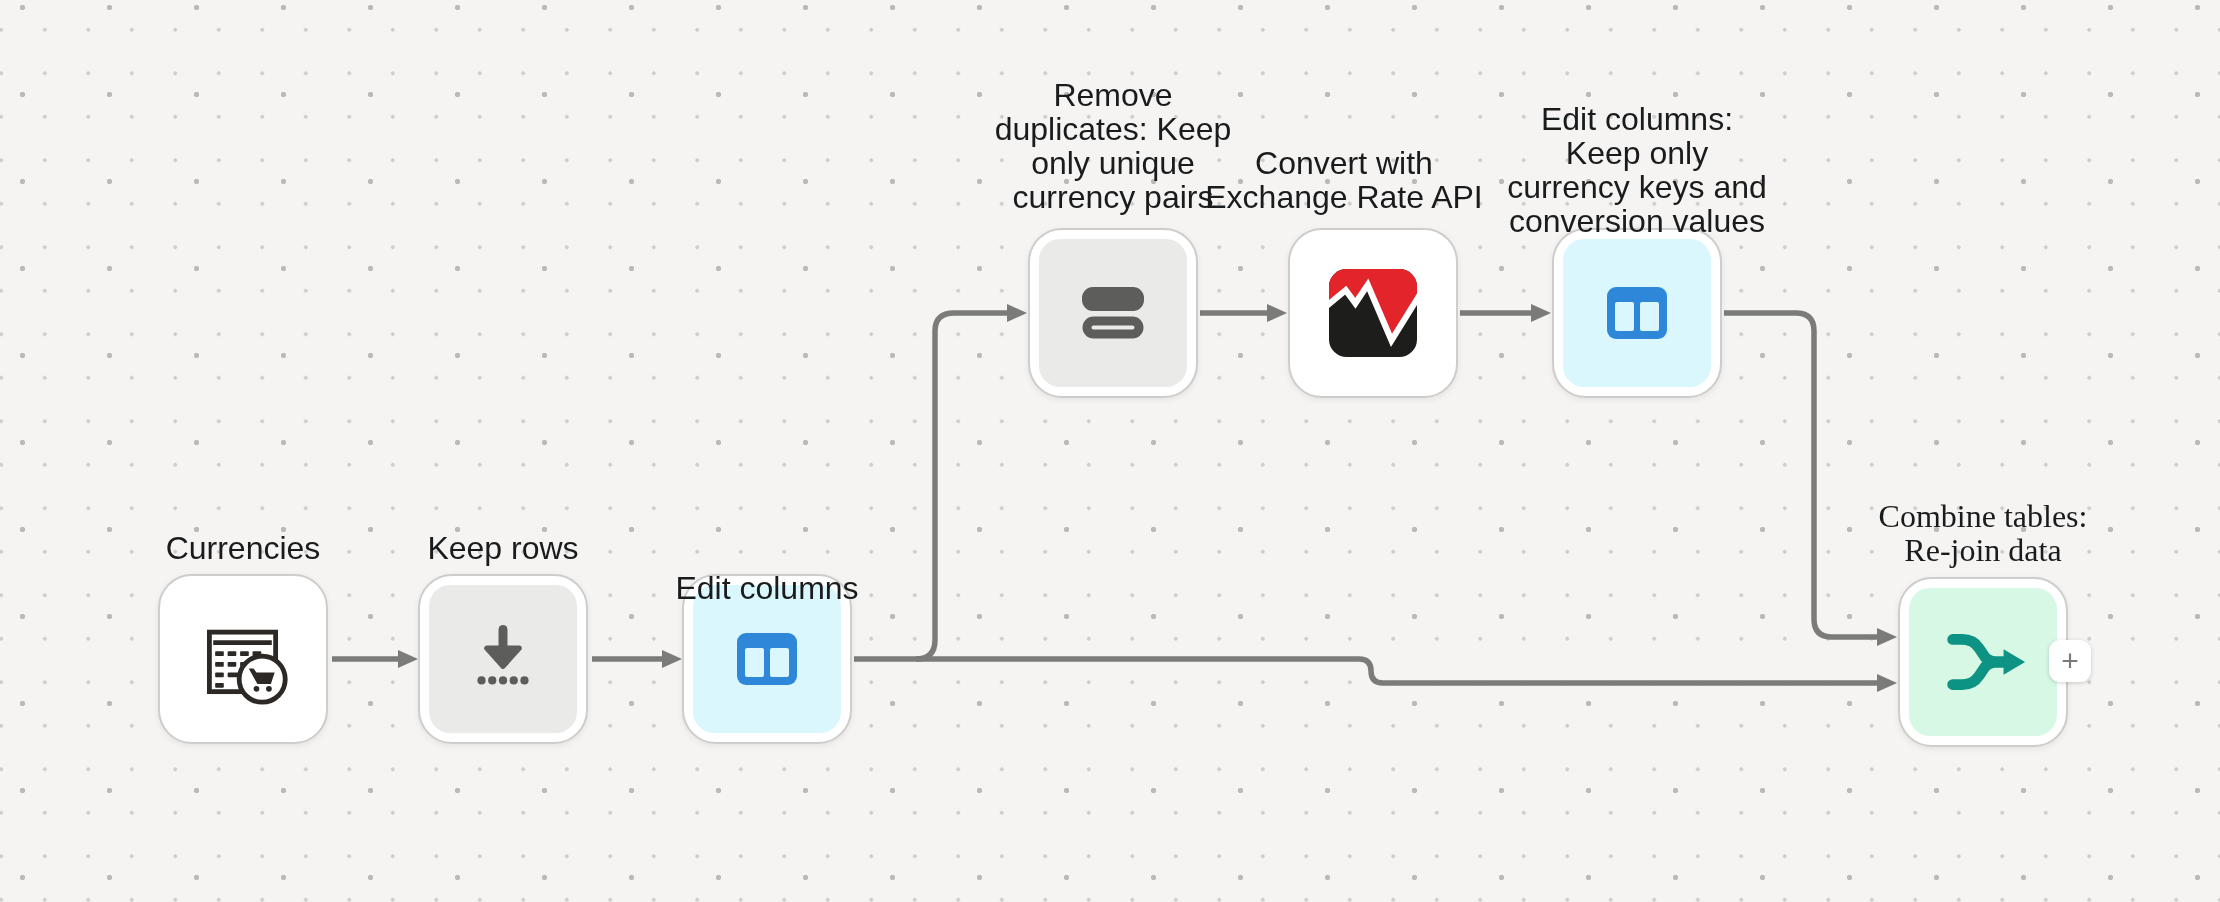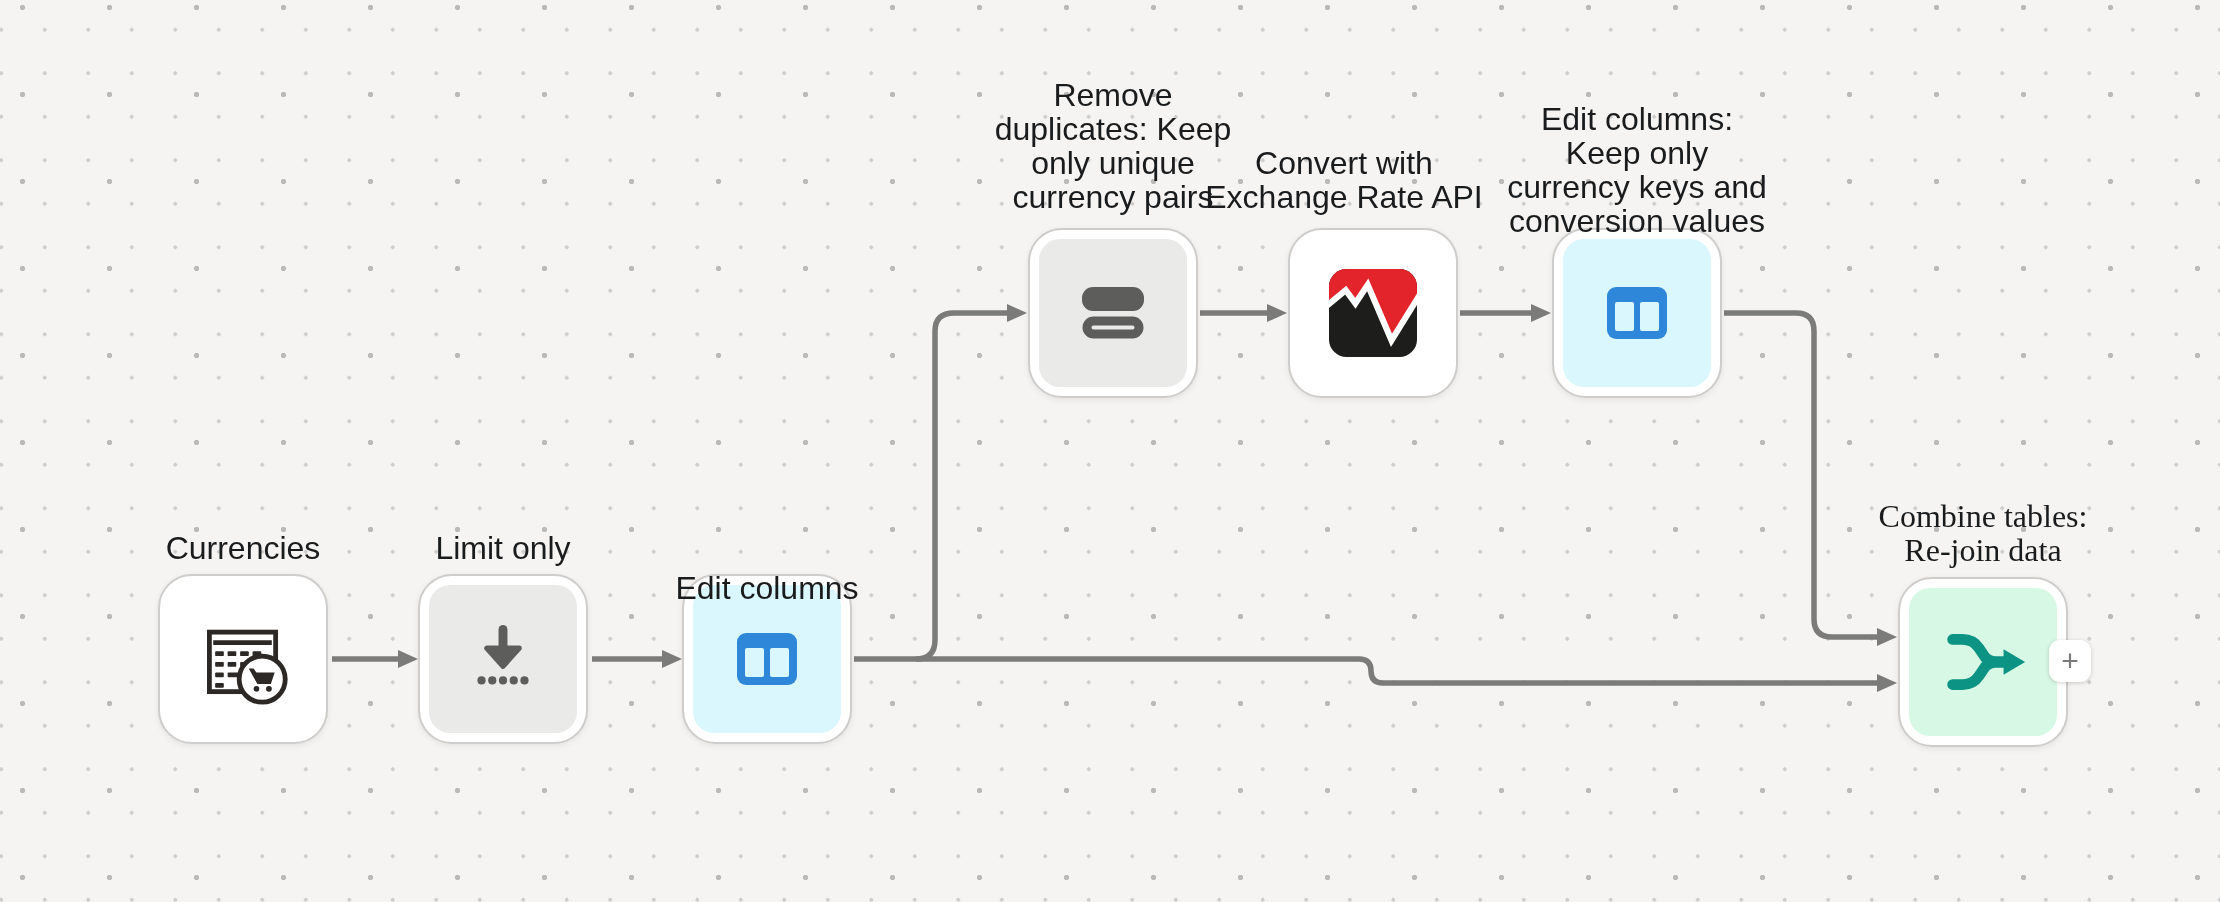--- a/index.html
+++ b/index.html
@@ -113,21 +113,21 @@
         <g fill="#5d5d5b">
           <circle cx="8" cy="62" r="4.6"></circle>
             <circle cx="20" cy="62" r="4.6"></circle>
             <circle cx="32" cy="62" r="4.6"></circle>
             <circle cx="44" cy="62" r="4.6"></circle>
             <circle cx="56" cy="62" r="4.6"></circle>
         </g>
       </svg>
     </div>
   </div>
-  <div class="node-label" style="left:503px;top:531px;">Limit only</div>
+  <div class="node-label" style="left:503px;top:531px;">Keep rows</div>
 
   <div class="node" style="left:682px;top:574px;">
     <div class="node-inner inner-cyan">
       <svg width="60" height="52" viewBox="0 0 60 52">
         <rect x="0" y="0" width="60" height="52" rx="9" fill="#2e87d9"></rect>
         <rect x="8" y="15" width="19" height="29" rx="2" fill="#d9f7fd"></rect>
         <rect x="33" y="15" width="19" height="29" rx="2" fill="#d9f7fd"></rect>
       </svg>
     </div>
   </div>

